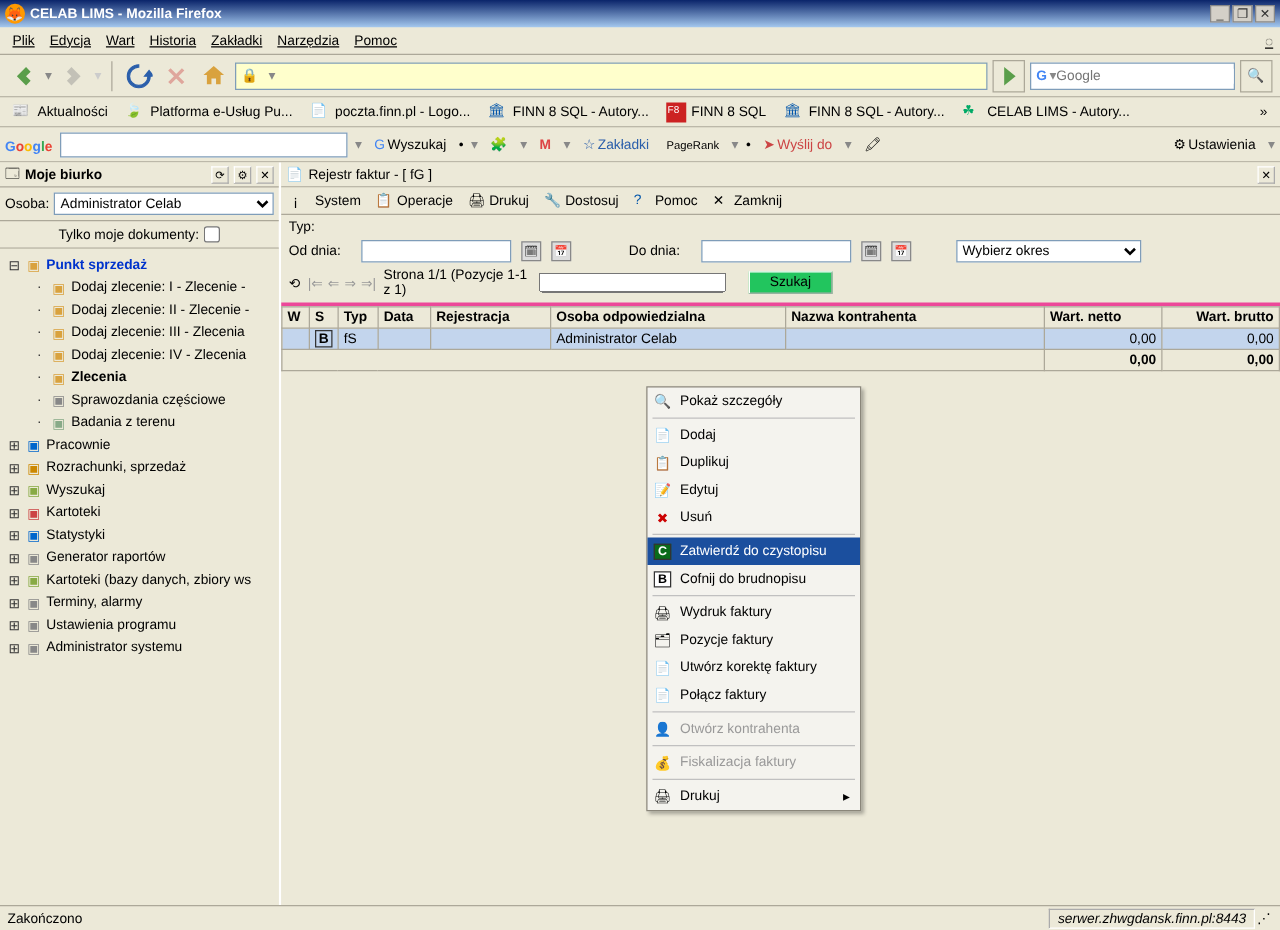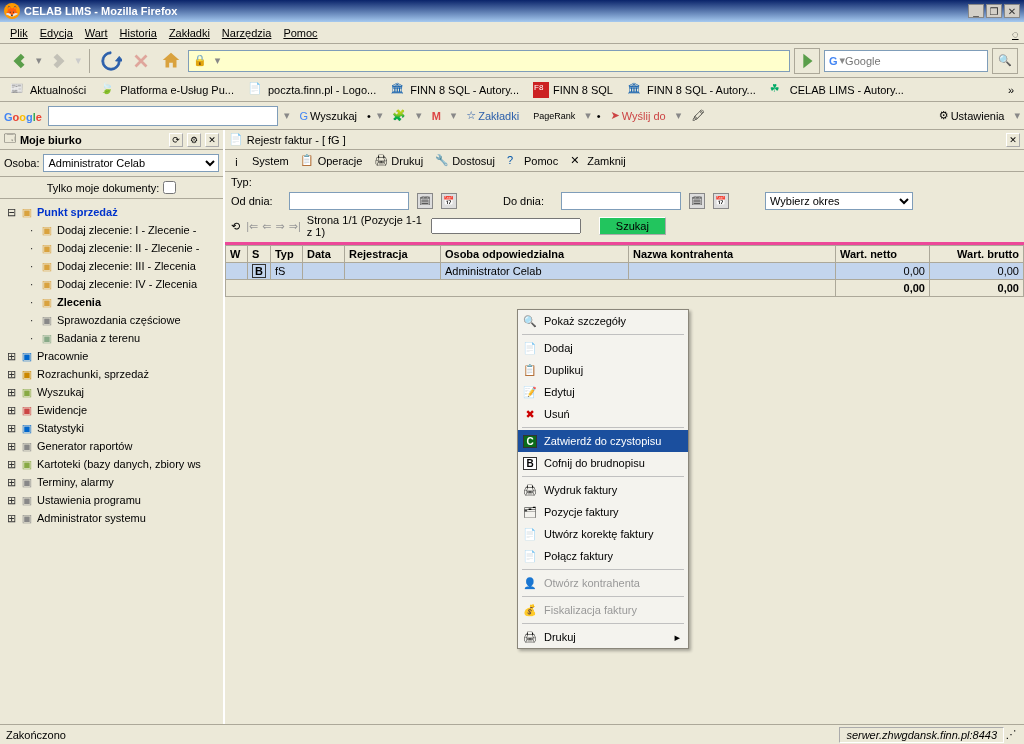--- a/index.html
+++ b/index.html
@@ -310,21 +310,21 @@
         <div class="tree-item">
           <span class="indent" style="width:4px"></span>
           <span class="exp">⊞</span>
           <span class="ticon" style="color:#8a4">▣</span>
           <span class="tlabel" style="">Wyszukaj</span>
         </div>
         <div class="tree-item">
           <span class="indent" style="width:4px"></span>
           <span class="exp">⊞</span>
           <span class="ticon" style="color:#c44">▣</span>
-          <span class="tlabel" style="">Ewidencje</span>
+          <span class="tlabel" style="">Kartoteki</span>
         </div>
         <div class="tree-item">
           <span class="indent" style="width:4px"></span>
           <span class="exp">⊞</span>
           <span class="ticon" style="color:#06c">▣</span>
           <span class="tlabel" style="">Statystyki</span>
         </div>
         <div class="tree-item">
           <span class="indent" style="width:4px"></span>
           <span class="exp">⊞</span>

